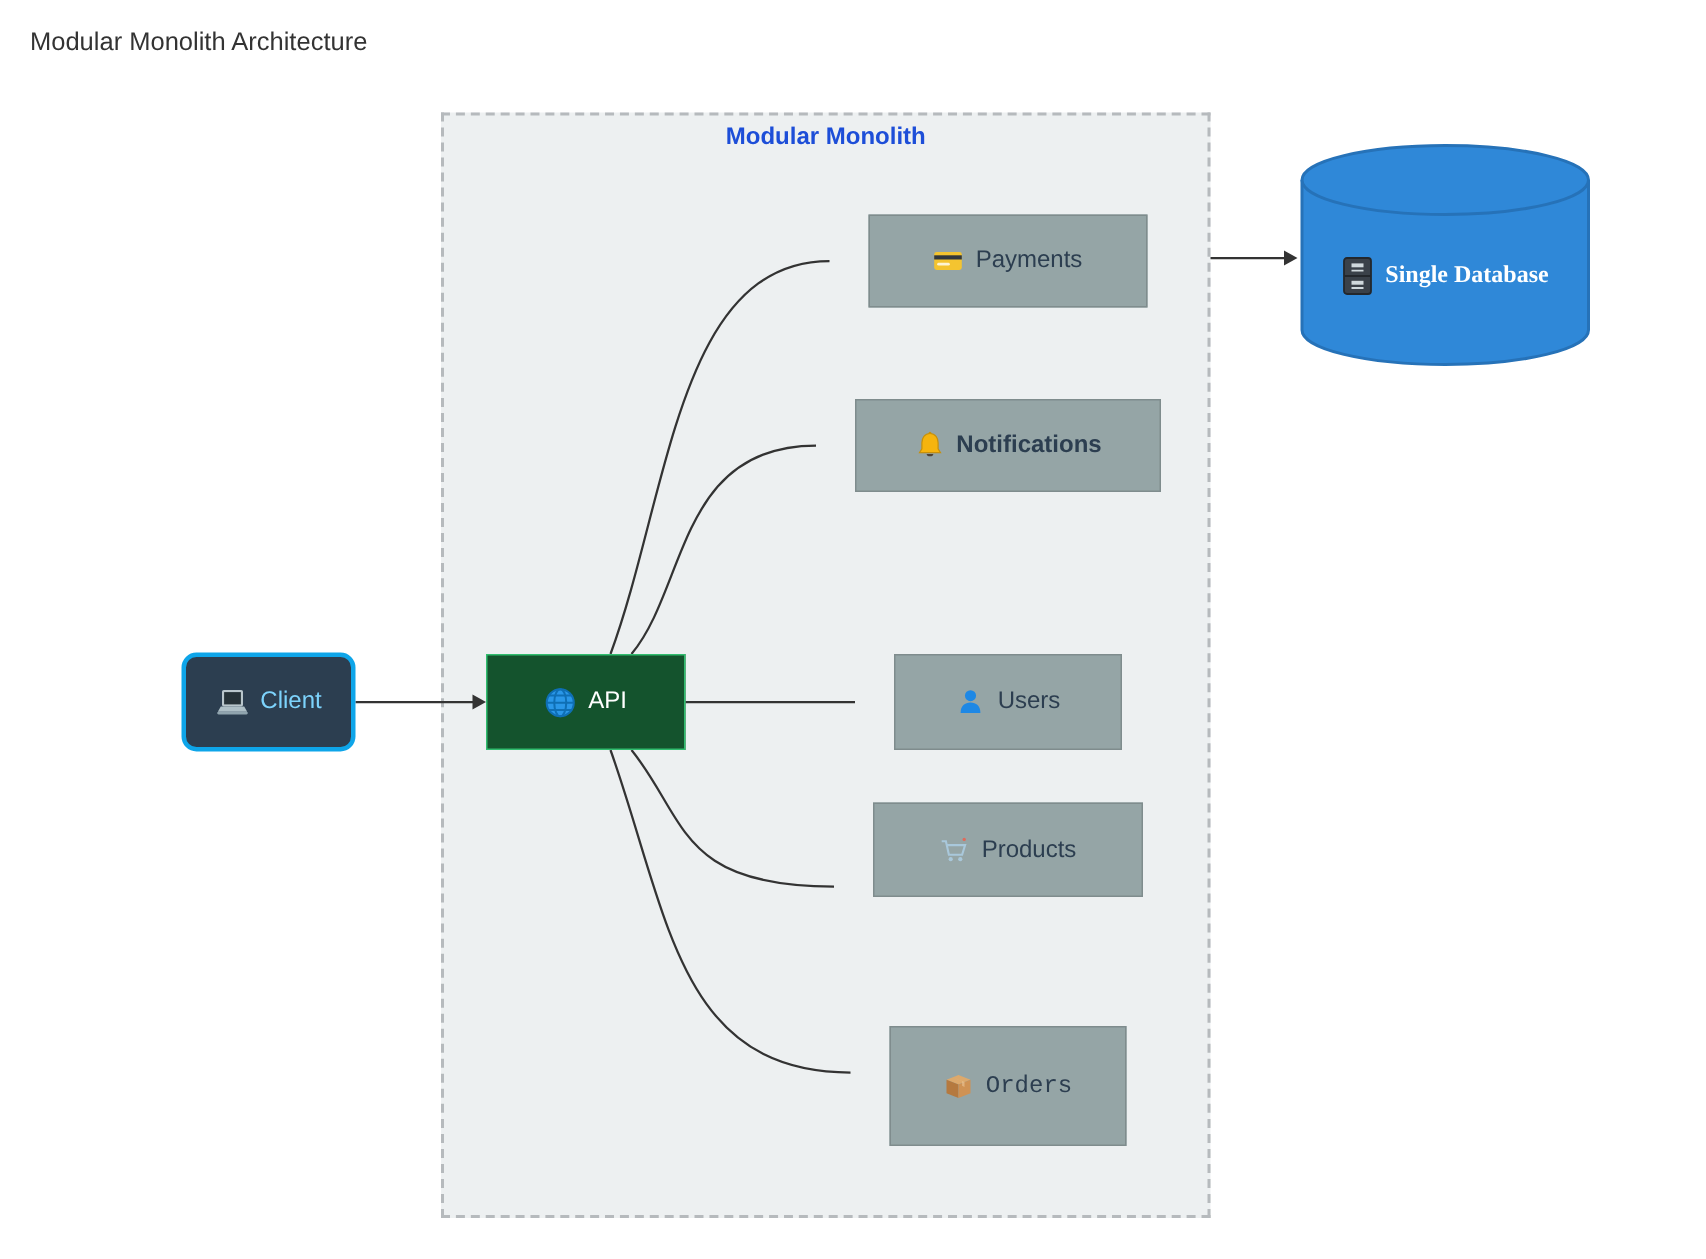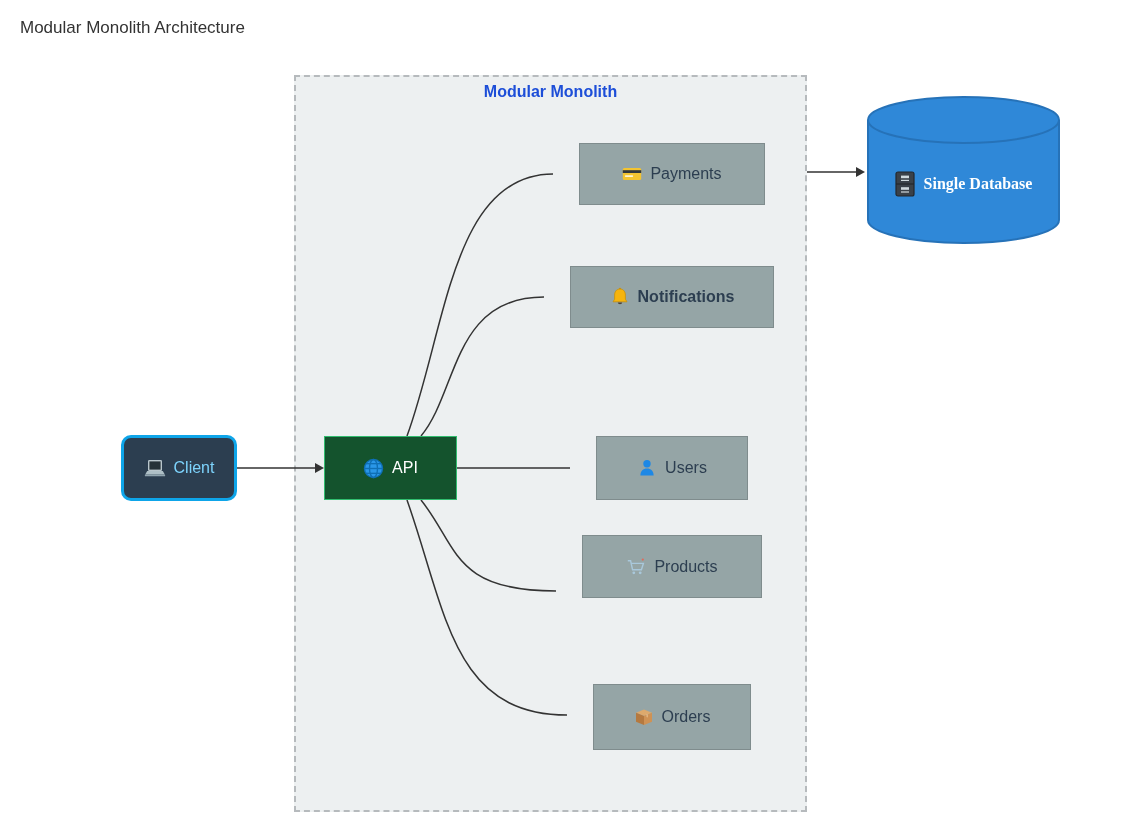--- a/index.html
+++ b/index.html
@@ -21,21 +21,21 @@
 
   .node-client{left:121px;top:435px;width:116px;height:66px;background:#2c3e50;
     border:3px solid #0ea5e9;border-radius:10px;color:#7dd3fc;}
   .node-api{left:324px;top:436px;width:133px;height:64px;background:#14532d;
     border:1px solid #31bd6f;color:#ffffff;}
   .module{background:#95a5a6;border:1px solid #7f8c8d;color:#2c3e50;margin-left:26px;}
   .node-payments{left:553px;top:143px;width:186px;height:62px;}
   .node-notifications{left:544px;top:266px;width:204px;height:62px;font-weight:bold;}
   .node-users{left:570px;top:436px;width:152px;height:64px;}
   .node-products{left:556px;top:535px;width:180px;height:63px;}
-  .node-orders{left:567px;top:684px;width:158px;height:66px;}
+  .node-orders{left:567px;top:684px;width:158px;height:80px;font-family:Liberation Mono, monospace;}
 
   .node-database{left:866px;top:95px;width:195px;height:150px;background:transparent;border:none;}
   .db-shape{position:absolute;left:0;top:0;}
   .db-label{position:absolute;left:0;right:0;top:76px;display:flex;align-items:center;
     justify-content:center;gap:9px;color:#ffffff;font-size:16px;font-weight:bold;font-family:Liberation Serif, serif;}
 </style>
 </head>
 <body>
 
 <div class="canvas">

